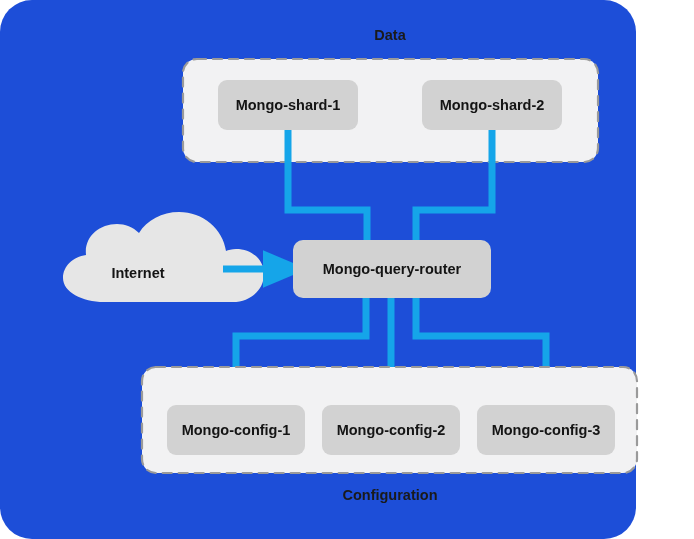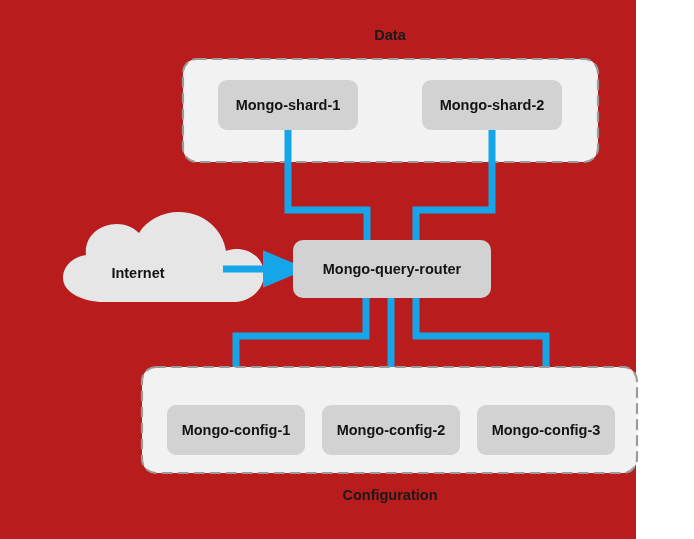--- a/index.html
+++ b/index.html
@@ -11,21 +11,22 @@
   body {
     width: 694px;
     height: 539px;
     font-family: "Liberation Sans", sans-serif;
     overflow: hidden;
   }
   #diagram-root {
     position: relative;
     width: 636px;
     height: 539px;
-    background: #b91c1c;
+    background: #1d4ed8;
+    border-radius: 32px;
   }
   svg.diagram {
     display: block;
     width: 694px;
     height: 539px;
   }
   .group-title {
     font-family: "Liberation Sans", sans-serif;
     font-size: 14.5px;
     font-weight: bold;

